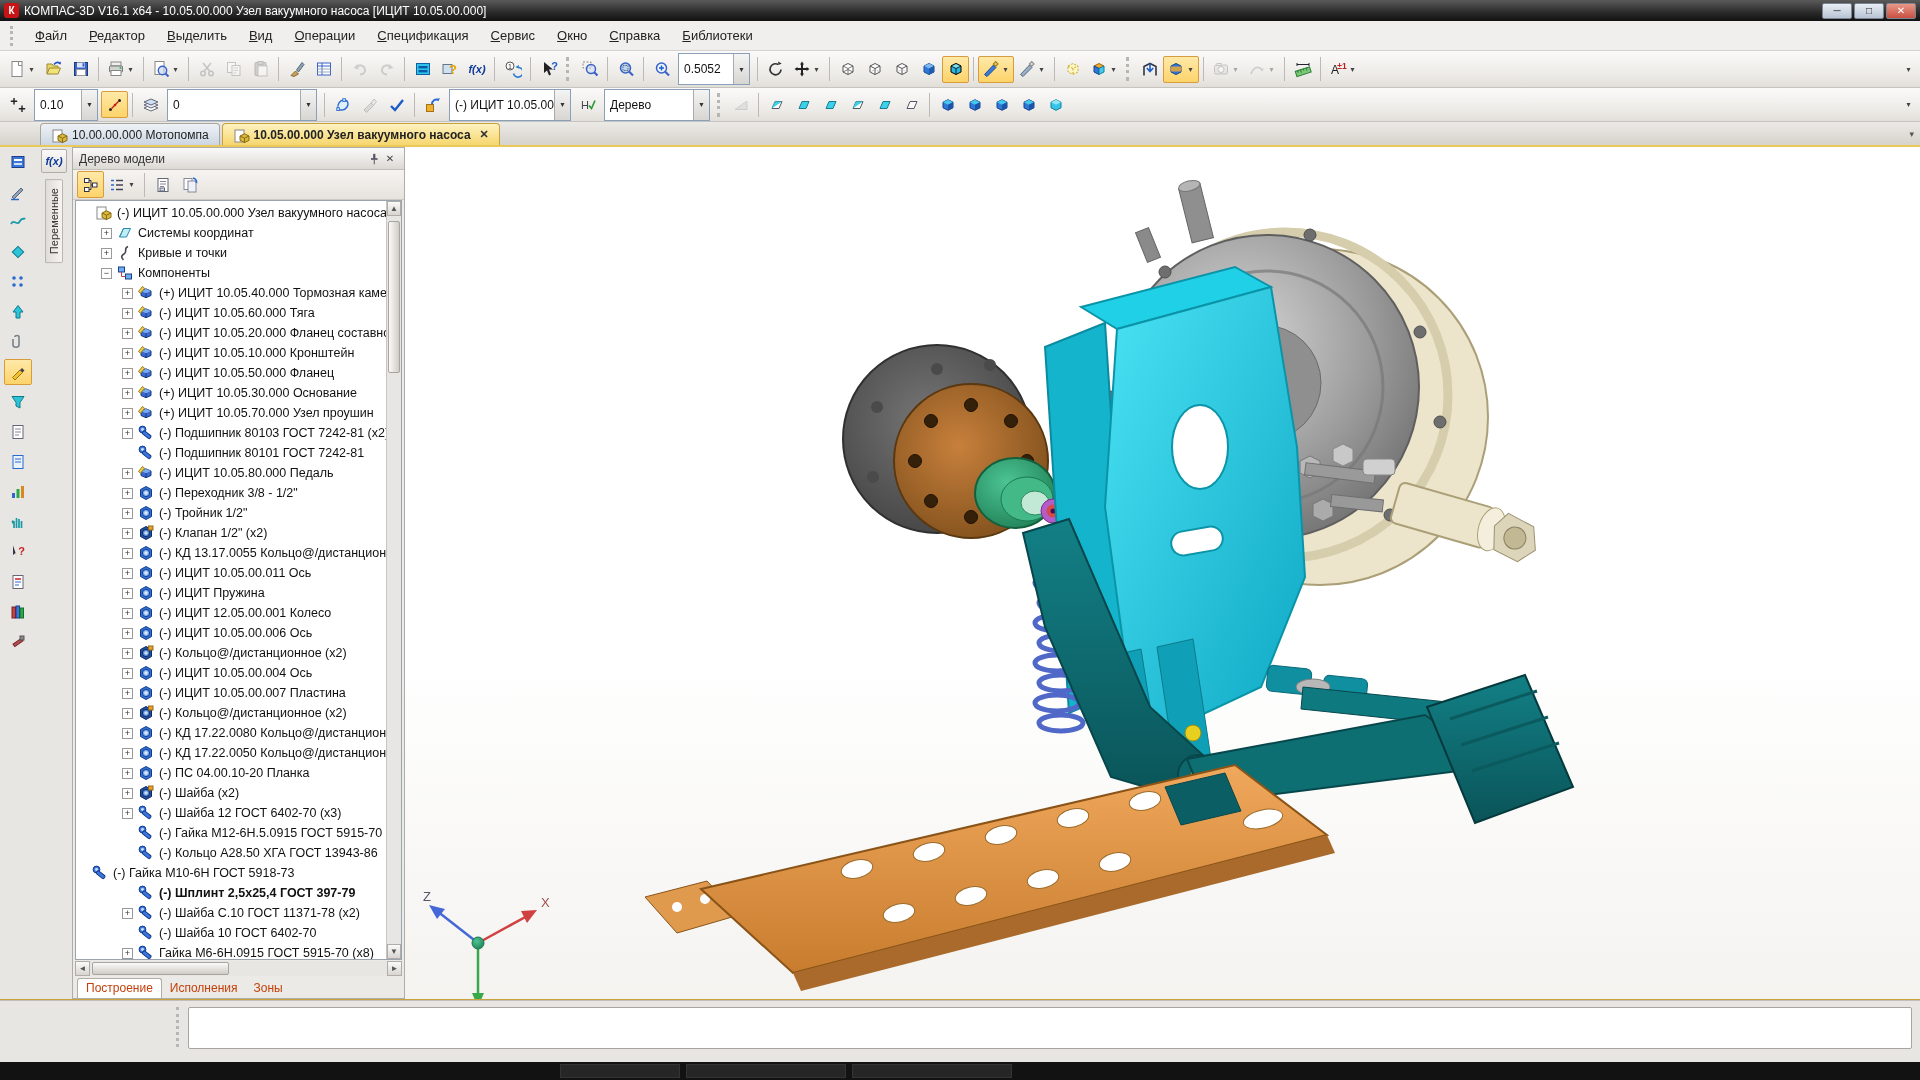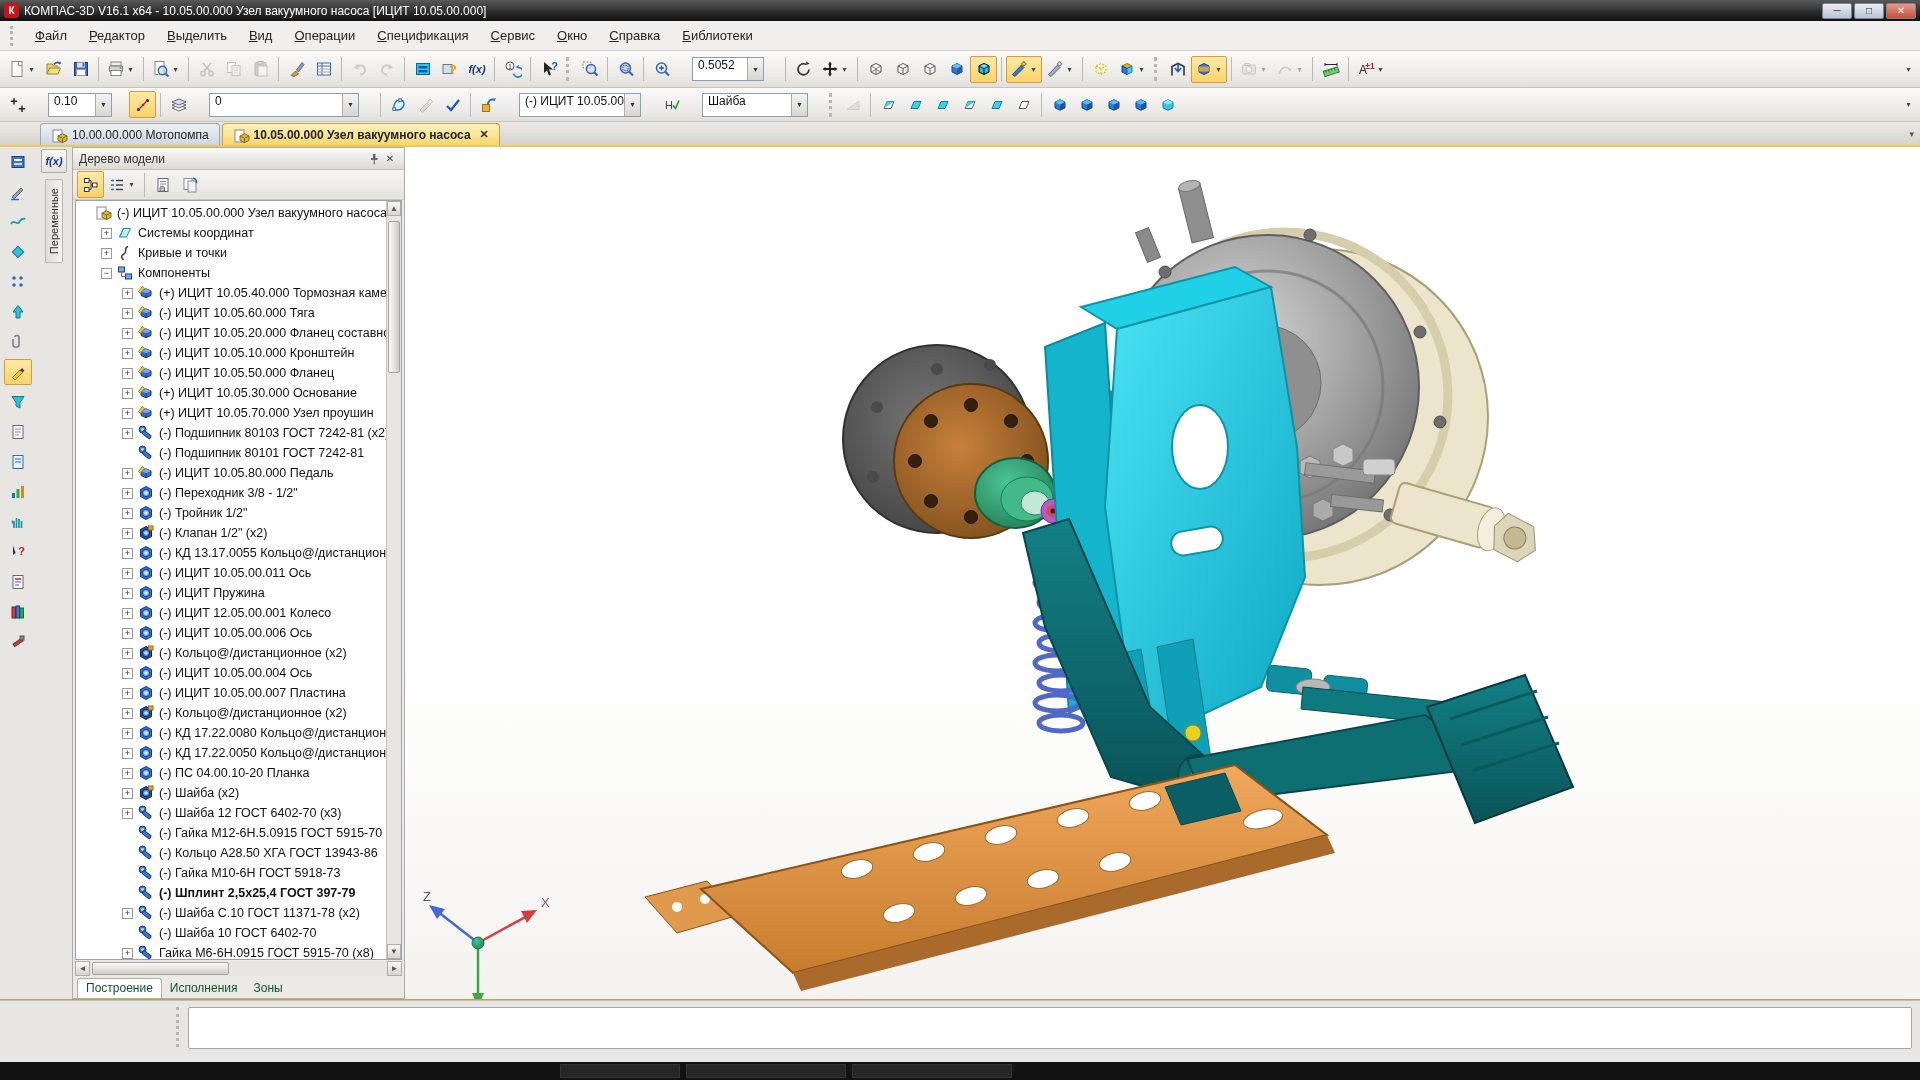--- a/index.html
+++ b/index.html
@@ -23,21 +23,21 @@
   .tb2{height:34px;}
   .tb-btn{width:27px;height:27px;display:flex;align-items:center;justify-content:center;border:1px solid transparent;border-radius:2px;position:relative;flex:none;}
   .tb-btn.active{background:linear-gradient(#ffe9a8,#fdd36a);border-color:#d89c3c;}
   .tb-btn.disabled{opacity:.42;filter:grayscale(.8);}
   .icn{width:18px;height:18px;display:inline-block;}
   .icn svg{width:18px;height:18px;display:block;}
   .dd{font-size:8px;color:#444;margin-left:1px;width:9px;text-align:center;flex:none;}
   .tb-sep{width:1px;height:24px;background:#bdbab5;margin:0 4px;flex:none;}
   .tb-grip{width:4px;height:24px;border-left:3px dotted #b8b6b2;margin:0 6px 0 4px;flex:none;}
   .tb-space{flex:1;}
-  .combo{height:24px;background:#fff;border:1px solid #8aa0b8;display:flex;align-items:flex-start;margin:0 17px;flex:none;}
+  .combo{height:32px;background:#fff;border:1px solid #8aa0b8;display:flex;align-items:center;margin:0 3px;flex:none;}
   .combo-text{padding:0 5px;font-size:12px;color:#111;flex:1;white-space:nowrap;overflow:hidden;}
   .combo-arrow{width:16px;height:100%;background:linear-gradient(#f4f4f4,#d8d6d2);border-left:1px solid #aaa;display:flex;align-items:center;justify-content:center;font-size:7px;color:#333;}
   
   .tabbar{height:25px;background:linear-gradient(#eceae6,#d6d2cc);display:flex;align-items:flex-end;padding-left:40px;border-bottom:2px solid #e8c95a;}
   .doctab{height:22px;display:flex;align-items:center;padding:0 10px;margin-right:2px;border:1px solid #a8a49e;border-bottom:none;border-radius:4px 4px 0 0;font-size:12px;background:linear-gradient(#eef2f6,#ccd6e2);color:#222;}
   .doctab.active{background:linear-gradient(#fdf2c0,#f6d66e);font-weight:bold;border-color:#c8a23c;}
   .doctab .icn{width:16px;height:16px;margin-right:5px;}
   .doctab .closex{margin-left:9px;font-weight:bold;font-size:11px;color:#333;}
   .tabbar-end{margin-left:auto;margin-right:6px;font-size:9px;color:#555;align-self:center;}
   
@@ -61,21 +61,21 @@
   .expander{width:11px;height:11px;border:1px solid #9a9a9a;background:#fff;font-size:9px;line-height:9px;text-align:center;color:#333;margin-right:4px;flex:none;}
   .exp-spacer{width:15px;flex:none;}
   .node-icon{width:18px;height:18px;margin-right:4px;flex:none;}
   .node-icon svg{width:18px;height:18px;}
   .vscroll{width:15px;background:#e8e6e2;border-left:1px solid #c8c5c0;display:flex;flex-direction:column;flex:none;}
   .scroll-arrow{height:15px;background:linear-gradient(#fafaf9,#d8d5d0);border:1px solid #b0ada8;font-size:8px;color:#555;display:flex;align-items:center;justify-content:center;}
   .vthumb{margin:38% 1px 0 1px;height:20%;background:linear-gradient(90deg,#fafaf9,#cfccc6);border:1px solid #a8a5a0;border-radius:2px;}
   .hscroll{height:15px;margin:1px 2px 0 2px;display:flex;background:#e8e6e2;}
   .hthumb{width:42%;margin:1px 2px;background:linear-gradient(#fafaf9,#cfccc6);border:1px solid #a8a5a0;border-radius:2px;}
   .panel-tabs{height:22px;display:flex;align-items:flex-end;padding-left:4px;background:#eceae6;}
-  .ptab{padding:2px 8px 3px;font-size:12px;color:#14532d;}
+  .ptab{padding:2px 8px 3px;font-size:12px;color:#c2410c;}
   .ptab.active{background:#fff;border:1px solid #b0ada8;border-bottom:none;border-radius:3px 3px 0 0;}
   
   .viewport{flex:1;background:linear-gradient(#ffffff 60%,#f4f3f0);position:relative;overflow:hidden;}
   .viewport svg{position:absolute;inset:0;}
   
   .msgbar{height:62px;background:#e8e6e2;border-top:1px solid #c2bfba;display:flex;align-items:flex-start;padding-top:6px;}
   .msg-grip{width:4px;height:40px;border-left:3px dotted #b8b6b2;margin-left:176px;}
   .msgbox{flex:1;height:42px;background:#fff;border:1px solid #a8a5a0;border-radius:2px;margin:0 8px 0 8px;padding:4px 8px;font-size:12px;color:#333;}
   .taskbar{height:18px;background:#121212;display:flex;align-items:center;}
   .task-seg{height:14px;background:#262626;border:1px solid #333;margin-left:6px;}
@@ -546,21 +546,21 @@
     </span>
     <span class="tb-btn ">
       <span class="icn">
         <svg viewBox="0 0 18 18">
           <text x="6" y="12.5" font-size="11" fill="#445" text-anchor="middle">H</text>
           <path d="M10 9.5 L12.5 12.5 L16 4.5" fill="none" stroke="#2a9a3a" stroke-width="1.7"></path>
         </svg>
       </span>
     </span>
     <span class="combo" style="width:106px">
-      <span class="combo-text">Шайба</span>
+      <span class="combo-text">Дерево</span>
       <span class="combo-arrow">▼</span>
     </span>
     <span class="tb-grip"></span>
     <span class="tb-btn disabled">
       <span class="icn">
         <svg viewBox="0 0 18 18">
           <path d="M3 13.5 L15 5 V13.5 Z" fill="#c8ccd0" stroke="#9aa4ae"></path>
         </svg>
       </span>
     </span>
@@ -1153,21 +1153,21 @@
           </div>
           <div class="tree-row" style="padding-left: 46px;">
             <span class="exp-spacer"></span>
             <span class="node-icon"><svg viewBox="0 0 18 18">
                 <circle cx="5.5" cy="5.5" r="3.4" fill="#3a78e0" stroke="#143a8a"></circle>
                 <circle cx="5.5" cy="5.5" r="1.4" fill="#cfe0fa"></circle>
                 <rect x="7" y="6.4" width="9.5" height="3.6" rx="1.2" transform="rotate(38 7 6.4)" fill="#3a78e0" stroke="#143a8a"></rect>
               </svg></span>
             <span>(-) Кольцо А28.50 ХГА ГОСТ 13943-86</span>
           </div>
-          <div class="tree-row" style="padding-left: 46px;">
+          <div class="tree-row" style="">
             <span class="exp-spacer"></span>
             <span class="node-icon"><svg viewBox="0 0 18 18">
                 <circle cx="5.5" cy="5.5" r="3.4" fill="#3a78e0" stroke="#143a8a"></circle>
                 <circle cx="5.5" cy="5.5" r="1.4" fill="#cfe0fa"></circle>
                 <rect x="7" y="6.4" width="9.5" height="3.6" rx="1.2" transform="rotate(38 7 6.4)" fill="#3a78e0" stroke="#143a8a"></rect>
               </svg></span>
             <span>(-) Гайка М10-6Н ГОСТ 5918-73</span>
           </div>
           <div class="tree-row" style="padding-left: 46px; font-weight: bold;">
             <span class="exp-spacer"></span>

